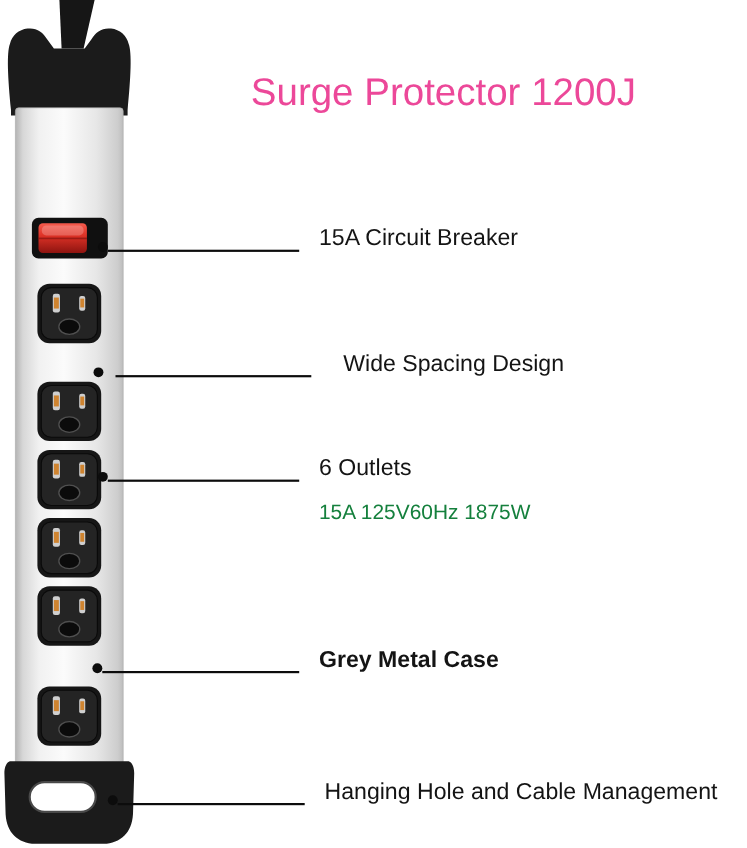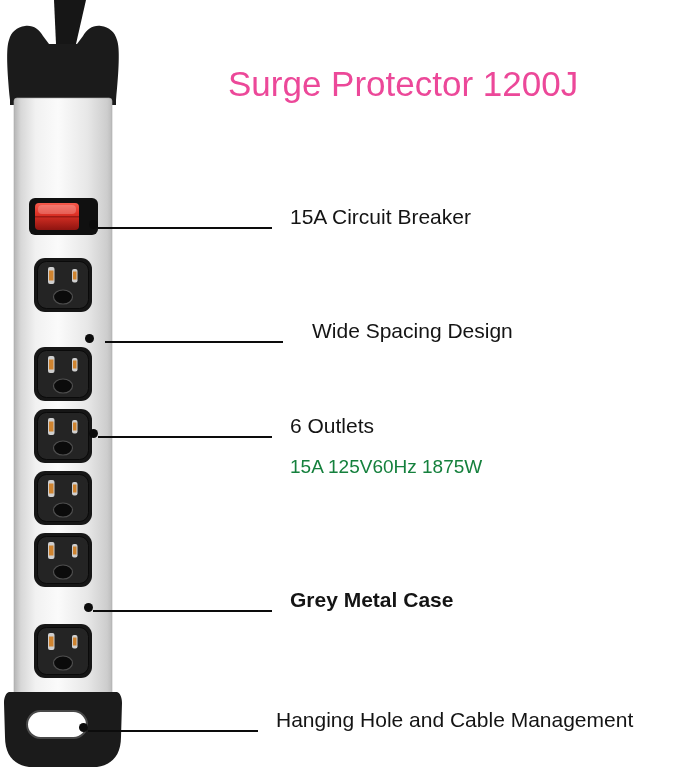--- a/index.html
+++ b/index.html
@@ -131,19 +131,19 @@
     <span class="label">6 Outlets</span>
   </div>
   <div class="spec">15A 125V60Hz 1875W</div>
 
   <div class="callout" style="left:84px; top:586px;font-weight:bold;">
     <span class="dot"></span>
     <span class="line" style="width:179px;"></span>
     <span class="label">Grey Metal Case</span>
   </div>
 
-  <div class="callout" style="left:79px; top:706px;">
+  <div class="callout" style="left:98px; top:706px;">
     <span class="dot"></span>
     <span class="line" style="width:170px;"></span>
     <span class="label">Hanging Hole and Cable Management</span>
   </div>
 
 </div>
 
 </body></html>

